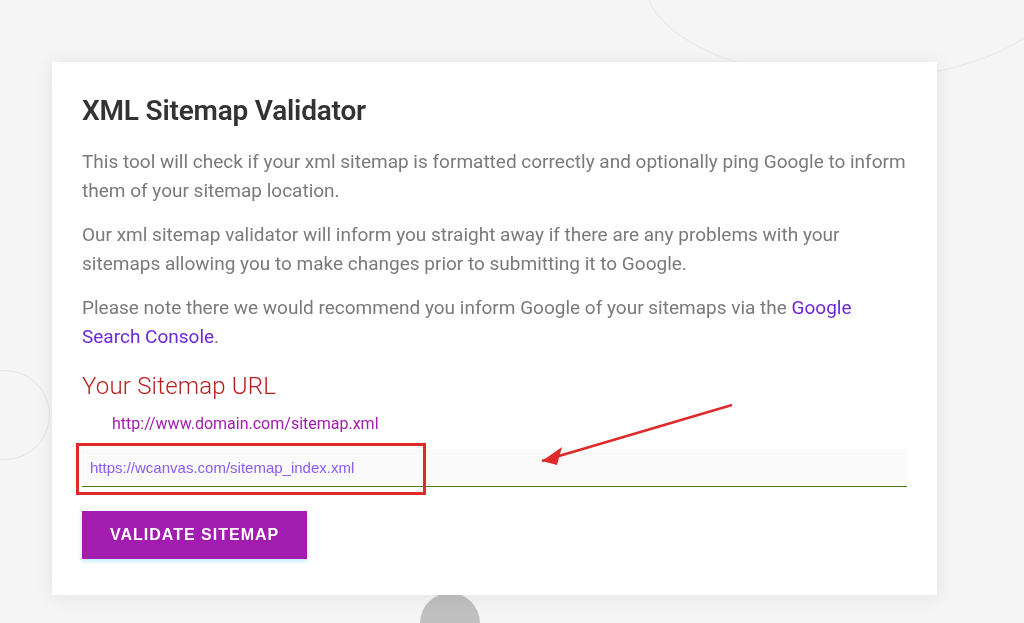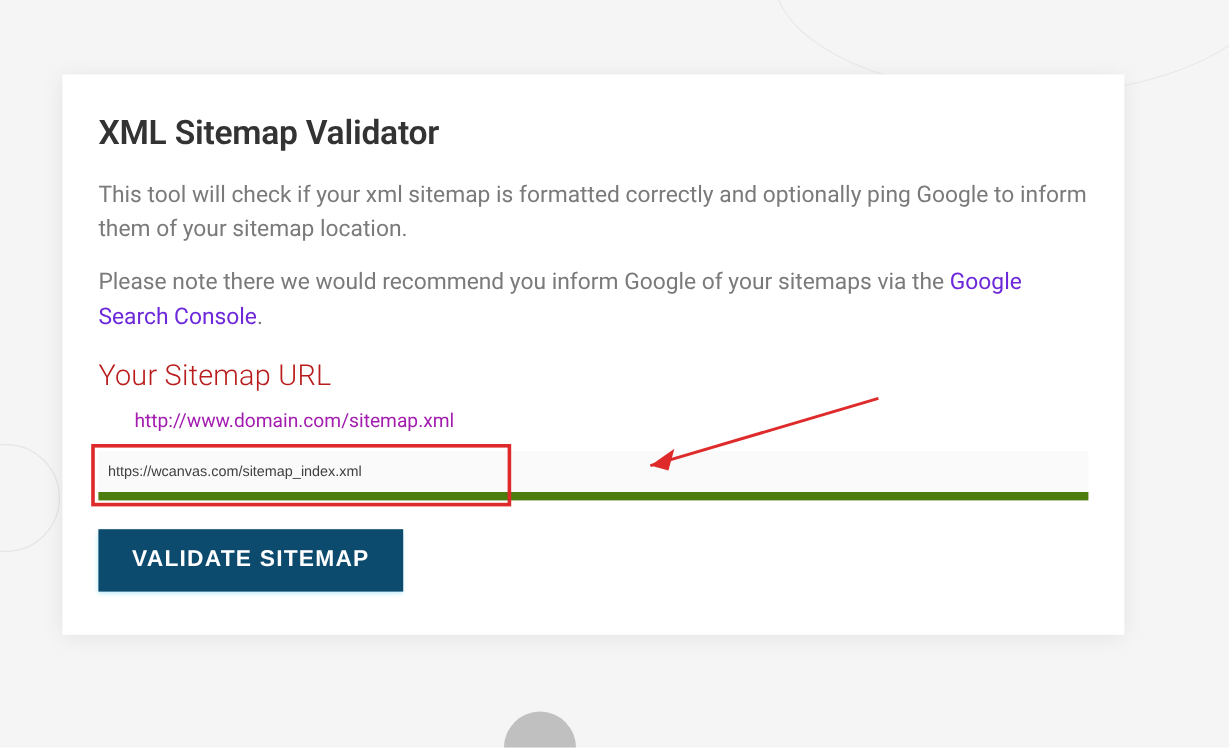--- a/index.html
+++ b/index.html
@@ -87,25 +87,25 @@
       color: #a21caf;
       margin-bottom: 16px;
       margin-left: 30px;
     }
     .input-wrap {
       position: relative;
       margin-bottom: 24px;
     }
     .url-input {
       width: 100%;
-      font-size: 12px;
-      color: #404040;
+      font-size: 15px;
+      color: #8b5cf6;
       padding: 10px 8px 10px 8px;
       border: none;
-      border-bottom: 7px solid #4d7c0f;
+      border-bottom: 1px solid #4d7c0f;
       background: #fafafa;
       outline: none;
     }
     .highlight-box {
       position: absolute;
       top: -6px;
       left: -6px;
       width: 350px;
       height: 52px;
       border: 3px solid #de2a2a;
@@ -113,42 +113,43 @@
     }
     .annotation-arrow {
       position: absolute;
       left: 430px;
       top: -50px;
       width: 230px;
       height: 80px;
       pointer-events: none;
     }
     .validate-btn {
-      background: #0c4a6e;
+      background: #a21caf;
       color: #ffffff;
       border: none;
       padding: 15px 28px;
-      font-size: 19px;
+      font-size: 16px;
       font-weight: 600;
       letter-spacing: 1px;
       cursor: pointer;
       box-shadow: 0 2px 4px rgba(8,180,232,0.3);
     }
   </style>
 </head>
 <body>
 
 <div class="bg-curve-top"></div>
 <div class="bg-curve-left"></div>
 <div class="bg-bottom-circle"></div>
 
 <div class="card">
   <h1 class="page-title">XML Sitemap Validator</h1>
 
   <p class="desc">This tool will check if your xml sitemap is formatted correctly and optionally ping Google to inform them of your sitemap location.</p>
+  <p class="desc">Our xml sitemap validator will inform you straight away if there are any problems with your sitemaps allowing you to make changes prior to submitting it to Google.</p>
   <p class="desc">
     <span>Please note there we would recommend you inform Google of your sitemaps via the </span><a href="#" class="link">Google Search Console</a><span>.</span>
   </p>
 
   <h2 class="section-title">Your Sitemap URL</h2>
   <p class="example">http://www.domain.com/sitemap.xml</p>
 
   <div class="input-wrap">
     <input type="text" class="url-input" value="https://wcanvas.com/sitemap_index.xml" style="">
     <div class="highlight-box"></div>

